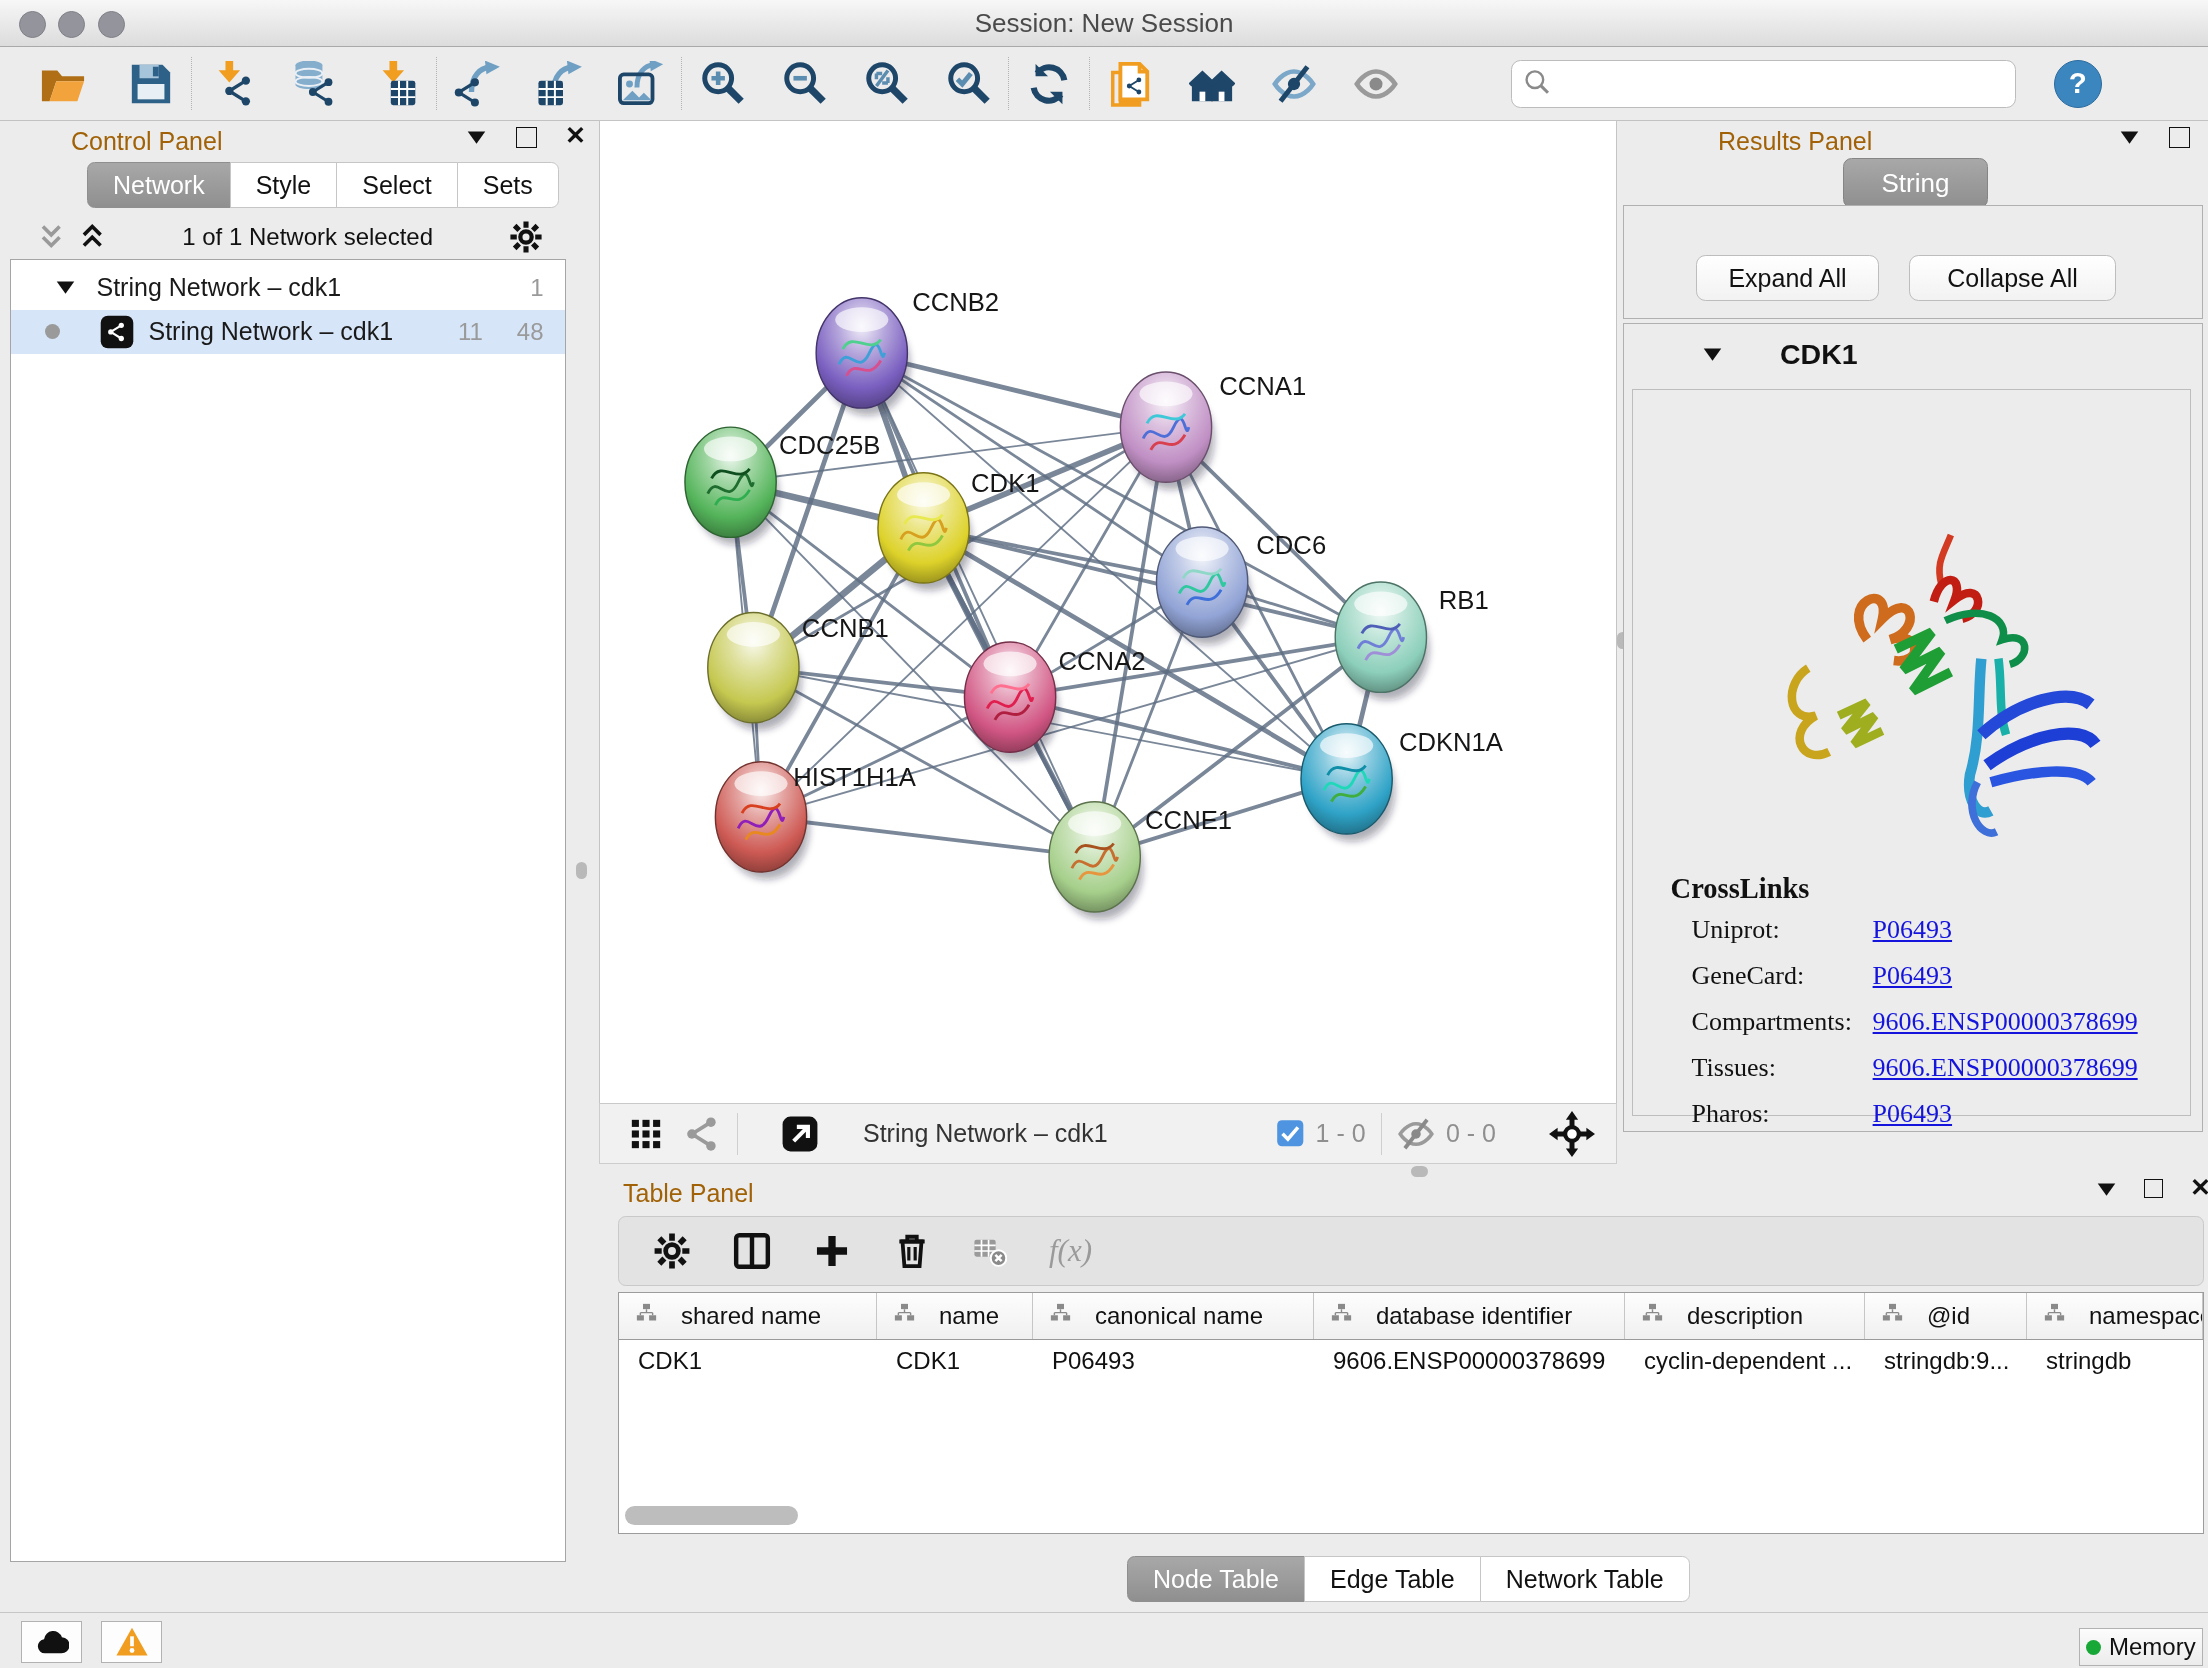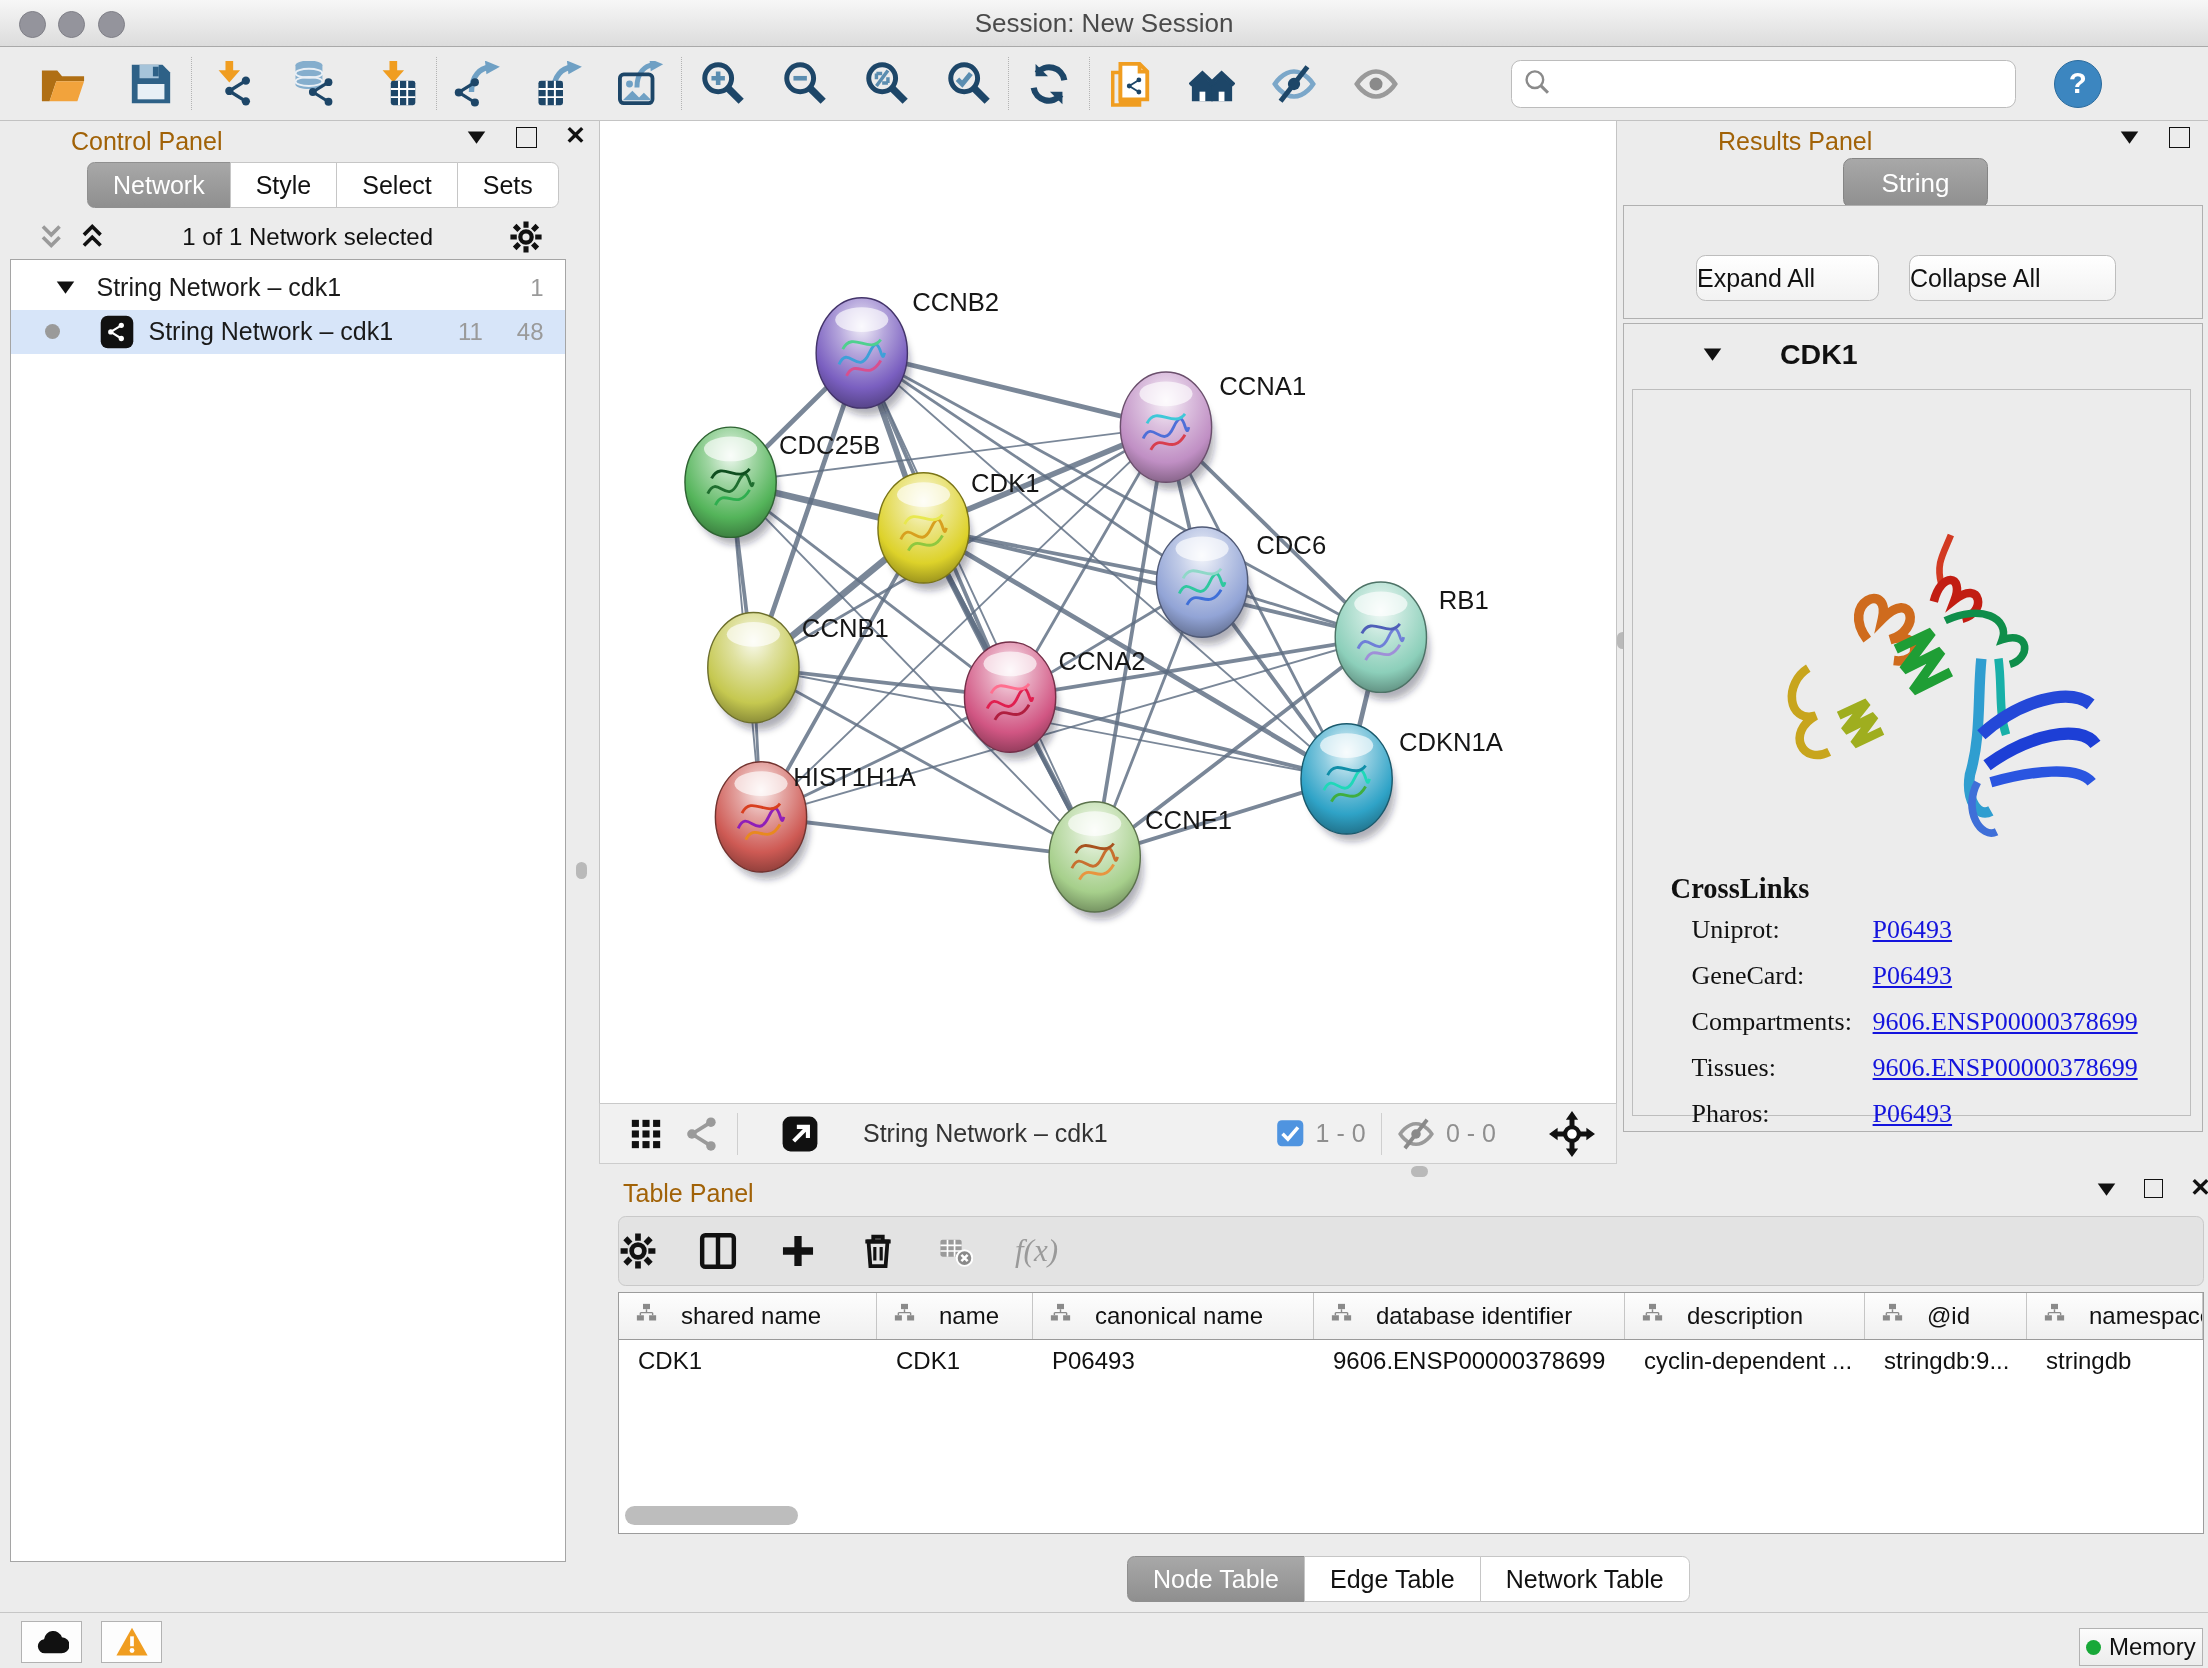--- a/index.html
+++ b/index.html
@@ -41,27 +41,27 @@
   
   #canvas{left:599px;top:120px;width:1016px;height:983px;background:#fff;border:1px solid #c4c4c4;}
   #canvas-status{left:599px;top:1103px;width:1016px;height:59px;background:#f1f1f1;
     border:1px solid #cdcdcd;border-top:1px solid #c9c9c9;display:flex;align-items:center;}
   .vsep{height:42px;border-left:1px solid #cfcfcf;margin:0 15px;}
   .counter{font-size:25px;color:#8f8f8f;}
   .splitdot{position:absolute;background:#b9b9b9;border-radius:7.6px;}
   
   .rbox{position:absolute;background:#ececec;border:1.9px solid #b0b0b0;}
   .btn{background:linear-gradient(#ffffff,#f2f2f2);border:1px solid #bdbdbd;border-radius:9.5px;
-    font-size:25px;color:#111;text-align:left;}
+    font-size:25px;color:#111;text-align:center;}
   .serif{font-family:"Liberation Serif","DejaVu Serif",serif;}
   .xl-label{font-size:26px;color:#111;}
   .xl-link{font-size:26px;color:#1414dd;text-decoration:underline;}
   
   #tp-toolbar{left:618px;top:1216px;width:1586px;height:70px;background:#e3e3e3;border:1px solid #c9c9c9;
-    border-radius:7.6px;display:flex;align-items:center;gap:42px;box-sizing:border-box;}
+    border-radius:7.6px;display:flex;align-items:center;gap:42px;padding-left:34px;box-sizing:border-box;}
   #tablebox{left:618px;top:1292px;width:1586px;height:242px;background:#fff;border:1.9px solid #9c9c9c;box-sizing:border-box;}
   .th{display:flex;align-items:center;gap:24px;box-sizing:border-box;padding-left:17px;height:46px;
     background:linear-gradient(#fdfdfd,#f0f0f0);border-right:1px solid #c6c6c6;font-size:24px;color:#111;overflow:hidden;white-space:nowrap;}
   .td{box-sizing:border-box;padding-left:19px;height:42px;line-height:42px;font-size:24px;color:#111;
     overflow:hidden;white-space:nowrap;}
   .fx{font-family:"Liberation Serif","DejaVu Serif",serif;font-style:italic;font-size:31px;color:#9a9a9a;}
   
   #bottombar{left:0;top:1612px;width:2208px;height:56px;background:#ececec;border-top:1px solid #c6c6c6;}
   .sqbtn{position:absolute;width:59px;height:40px;background:#fdfdfd;border:1.9px solid #b2b2b2;
     display:flex;align-items:center;justify-content:center;}

